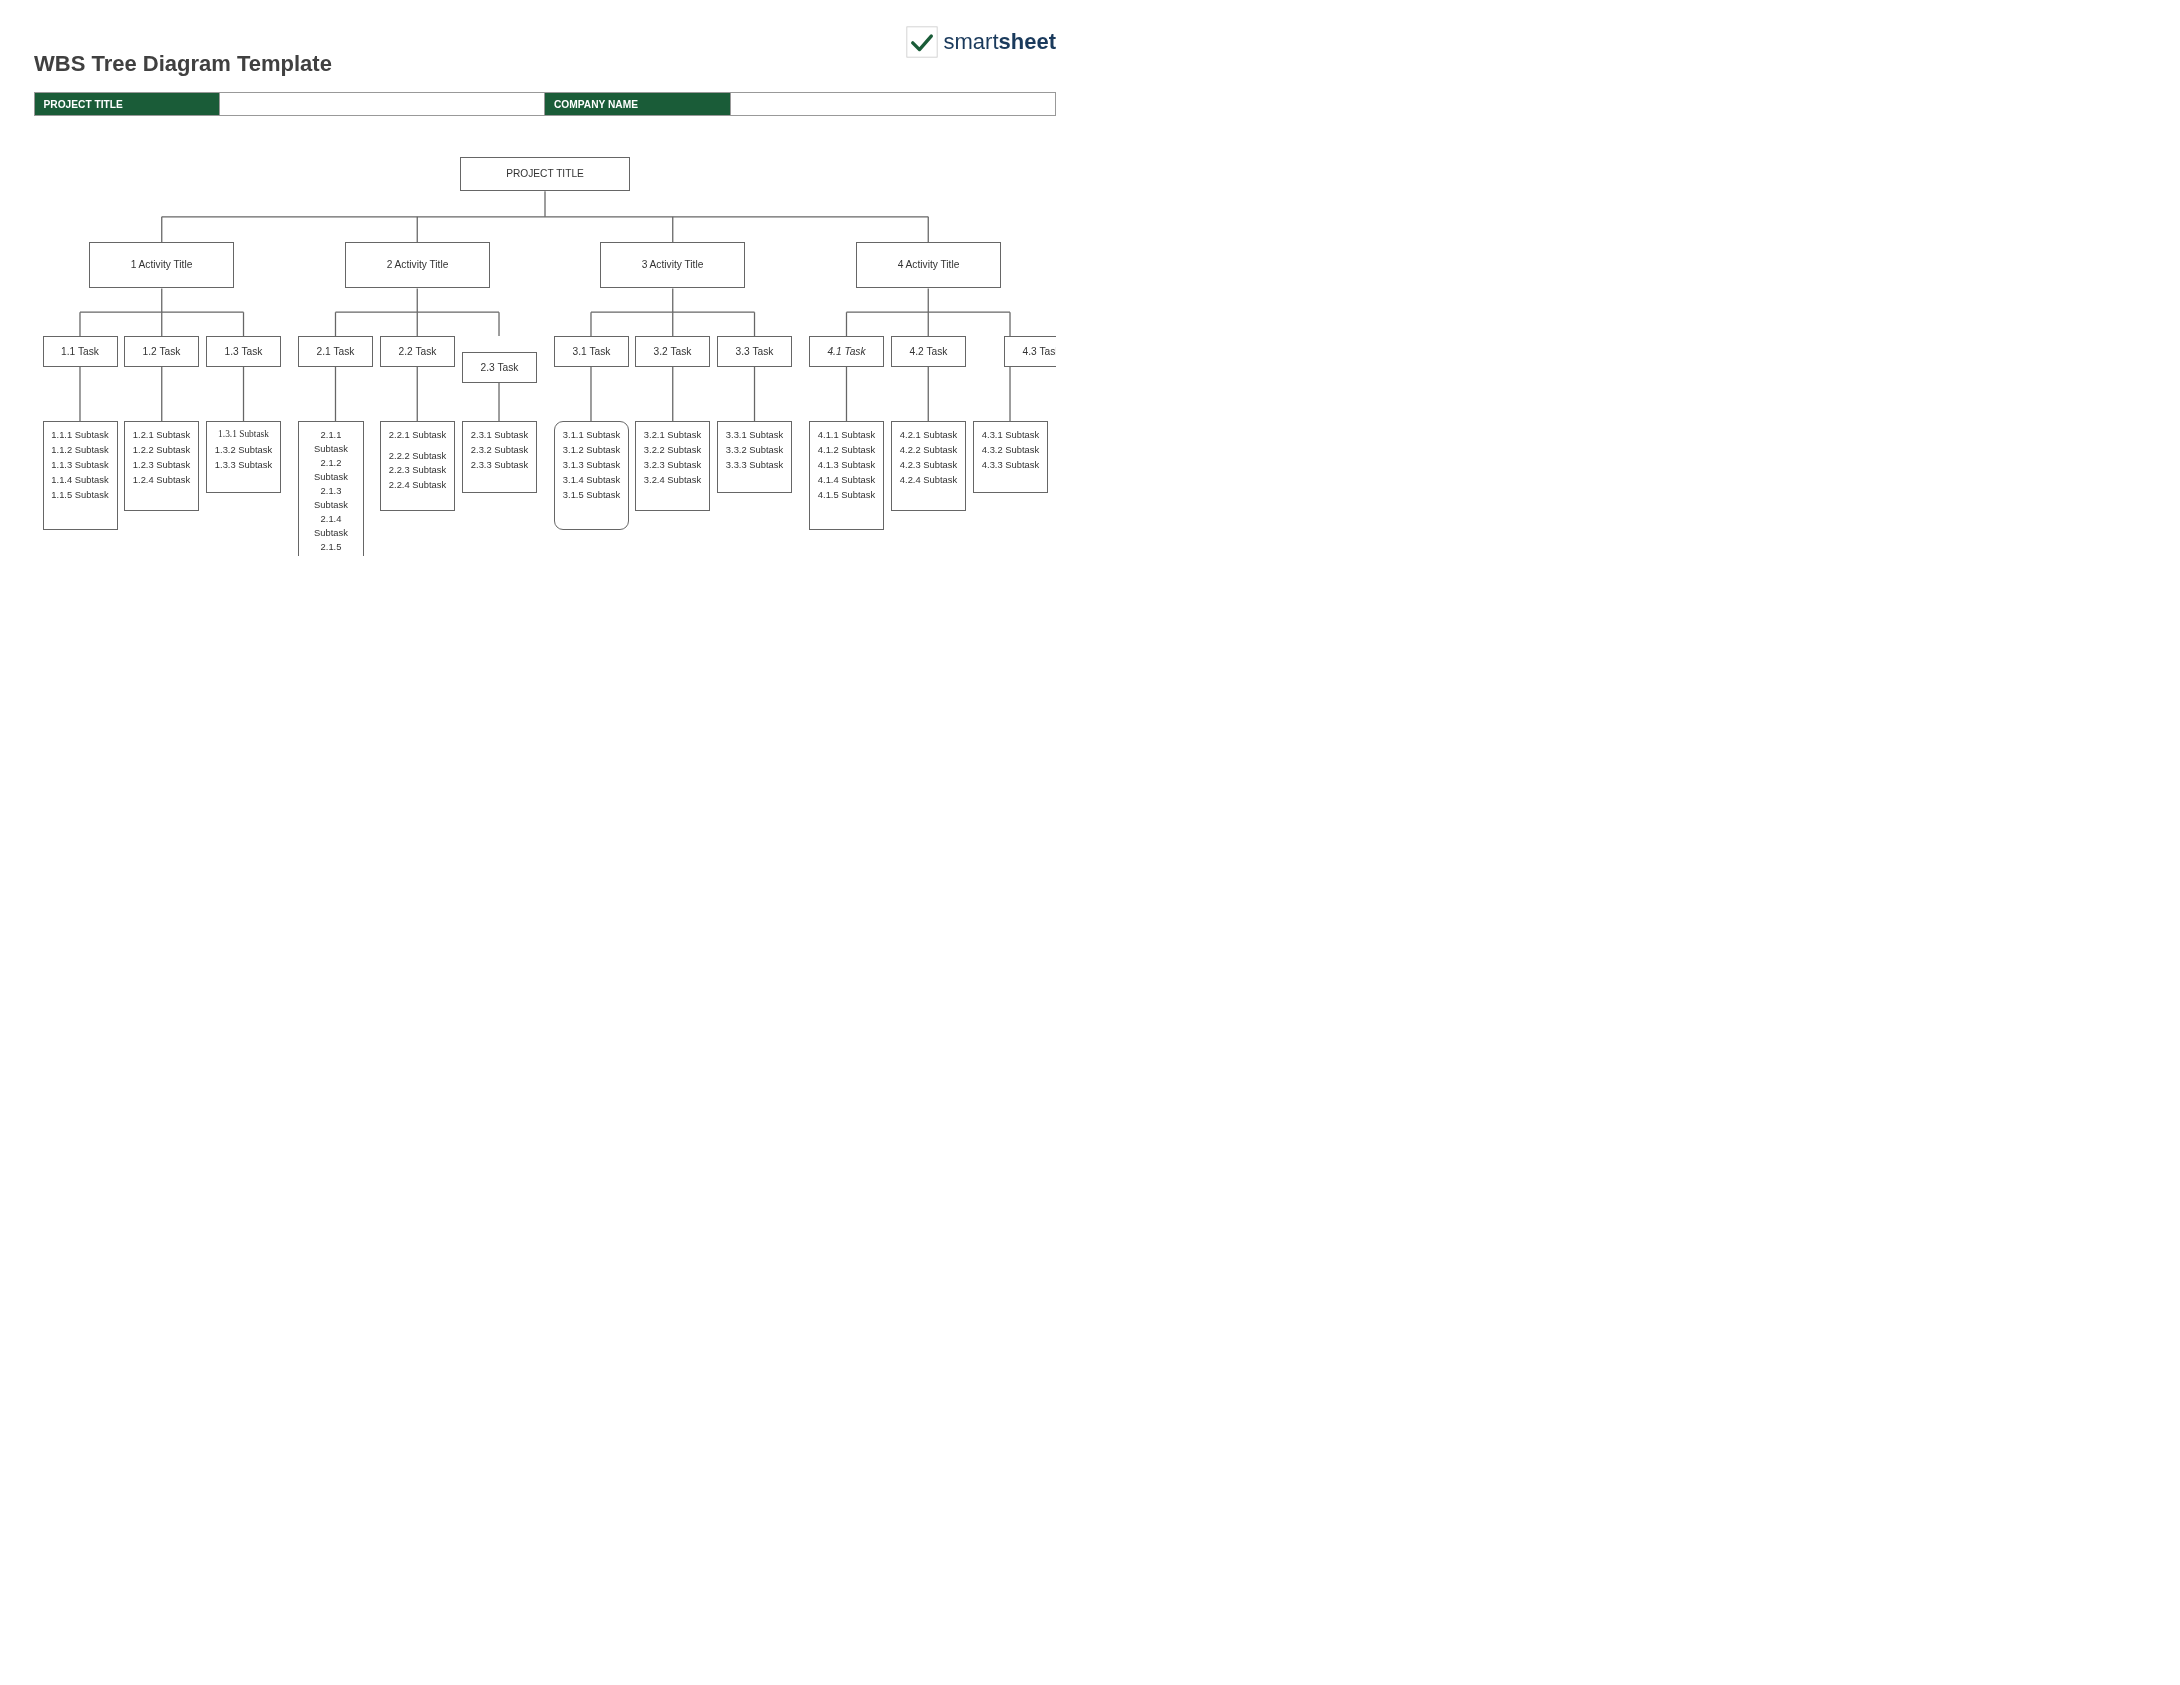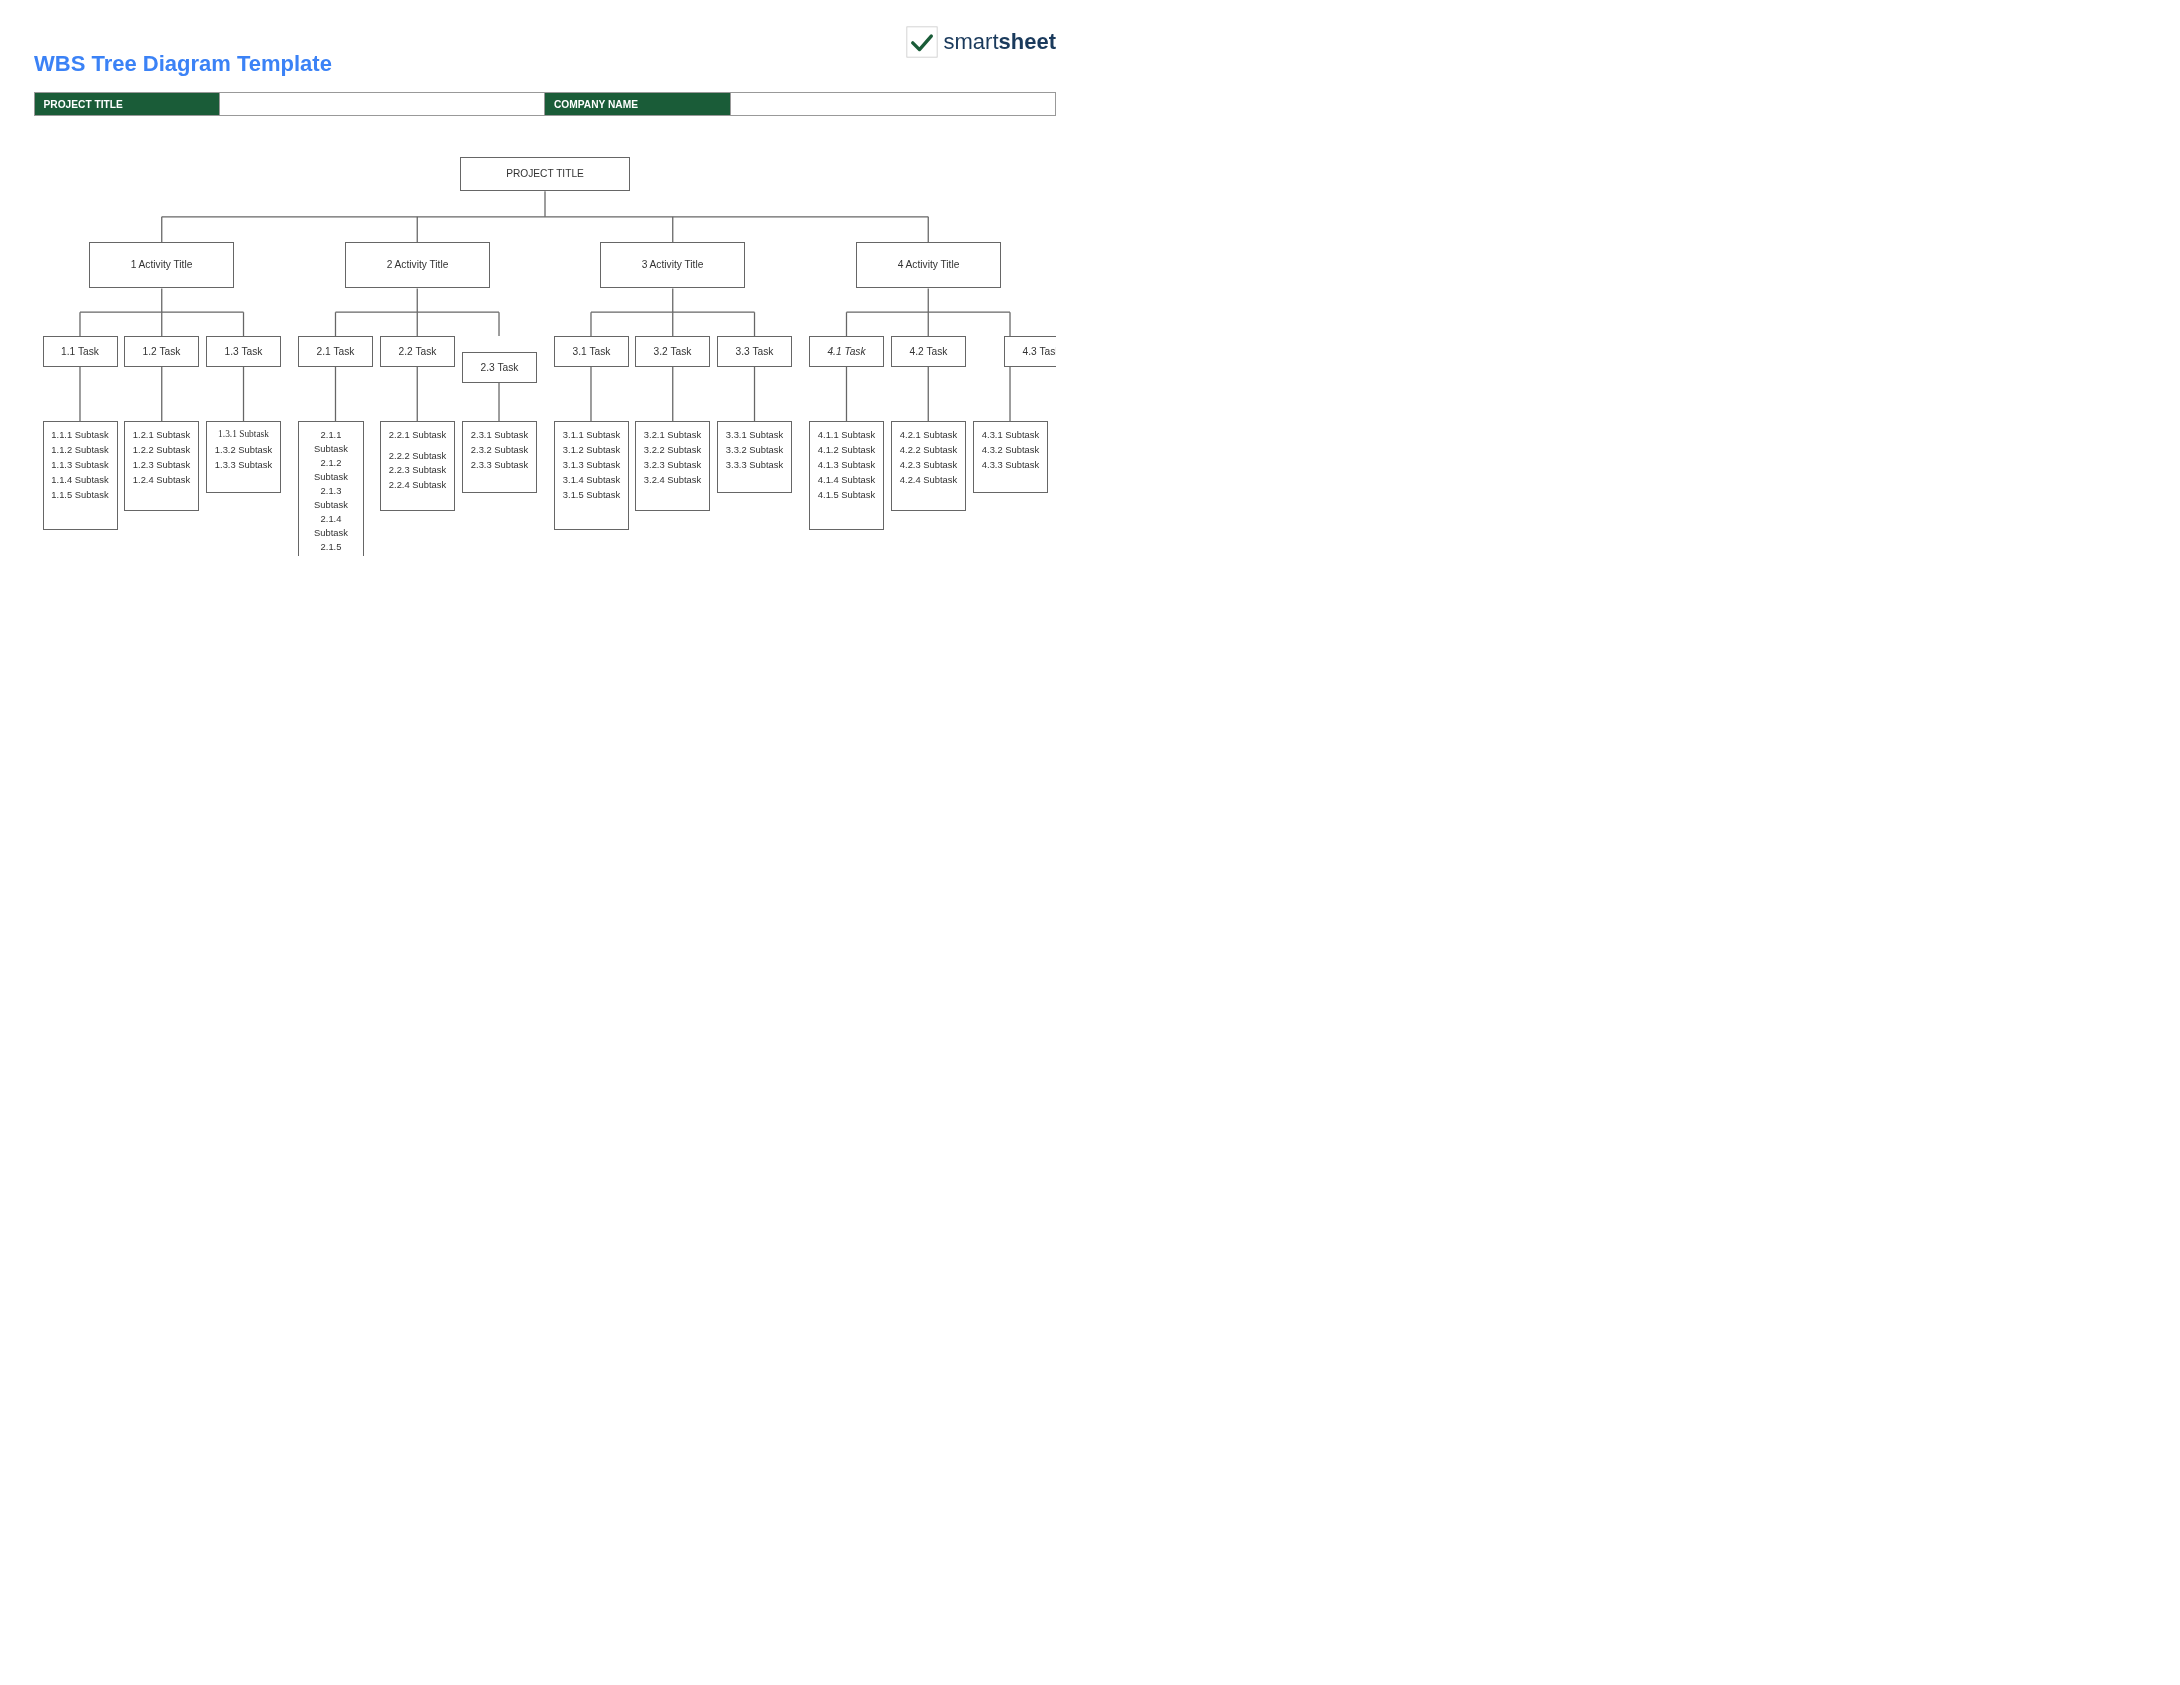--- a/index.html
+++ b/index.html
@@ -16,21 +16,21 @@
     
     .header-area {
       display: flex;
       justify-content: space-between;
       align-items: flex-start;
       margin-bottom: 15.3px;
     }
     .page-title {
       font-size: 22px;
       font-weight: bold;
-      color: #3b82f6;
+      color: #404040;
       margin-top: 25.6px;
     }
     .logo-area {
       display: flex;
       align-items: center;
       gap: 5.1px;
     }
     .logo-check {
       width: 32px;
       height: 32px;
@@ -211,21 +211,21 @@
         <div style="text-align: center; line-height: 1.4; font-size: 9.4px; margin-bottom: 1.7px;">2.2.4 Subtask</div>
       </div>
       <div class="wbs-box" style="left: 428px; top: 196px; width: 75px; min-height: 31px; margin-top: 16px;">2.3 Task</div>
       <div class="wbs-box" style="left: 428px; top: 281px; width: 75px; min-height: 72px; padding: 6.8px 3.4px; flex-direction: column; justify-content: flex-start; align-items: center;">
         <div style="text-align: center; line-height: 1.4; font-size: 9.4px; margin-bottom: 1.7px;">2.3.1 Subtask</div>
         <div style="text-align: center; line-height: 1.4; font-size: 9.4px; margin-bottom: 1.7px;">2.3.2 Subtask</div>
         <div style="text-align: center; line-height: 1.4; font-size: 9.4px; margin-bottom: 1.7px;">2.3.3 Subtask</div>
       </div>
       <div class="wbs-box" style="left: 566px; top: 102px; width: 145px; min-height: 46px;">3 Activity Title</div>
       <div class="wbs-box" style="left: 520px; top: 196px; width: 75px; min-height: 31px;">3.1 Task</div>
-      <div class="wbs-box" style="left: 520px; top: 281px; width: 75px; min-height: 109px; padding: 6.8px 3.4px; flex-direction: column; justify-content: flex-start; align-items: center;">
+      <div class="wbs-box" style="left: 520px; top: 281px; width: 75px; min-height: 109px; padding: 6.8px 3.4px; flex-direction: column; justify-content: flex-start; align-items: center; border-radius: 9px;">
         <div style="text-align: center; line-height: 1.4; font-size: 9.4px; margin-bottom: 1.7px;">3.1.1 Subtask</div>
         <div style="text-align: center; line-height: 1.4; font-size: 9.4px; margin-bottom: 1.7px;">3.1.2 Subtask</div>
         <div style="text-align: center; line-height: 1.4; font-size: 9.4px; margin-bottom: 1.7px;">3.1.3 Subtask</div>
         <div style="text-align: center; line-height: 1.4; font-size: 9.4px; margin-bottom: 1.7px;">3.1.4 Subtask</div>
         <div style="text-align: center; line-height: 1.4; font-size: 9.4px; margin-bottom: 1.7px;">3.1.5 Subtask</div>
       </div>
       <div class="wbs-box" style="left: 601px; top: 196px; width: 75px; min-height: 31px;">3.2 Task</div>
       <div class="wbs-box" style="left: 601px; top: 281px; width: 75px; min-height: 90px; padding: 6.8px 3.4px; flex-direction: column; justify-content: flex-start; align-items: center;">
         <div style="text-align: center; line-height: 1.4; font-size: 9.4px; margin-bottom: 1.7px;">3.2.1 Subtask</div>
         <div style="text-align: center; line-height: 1.4; font-size: 9.4px; margin-bottom: 1.7px;">3.2.2 Subtask</div>

